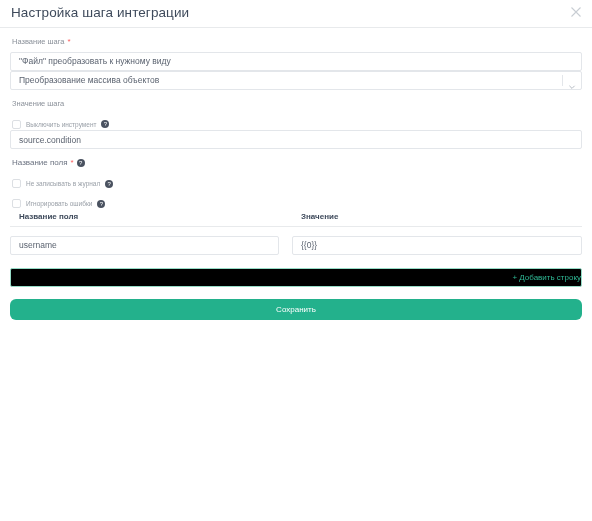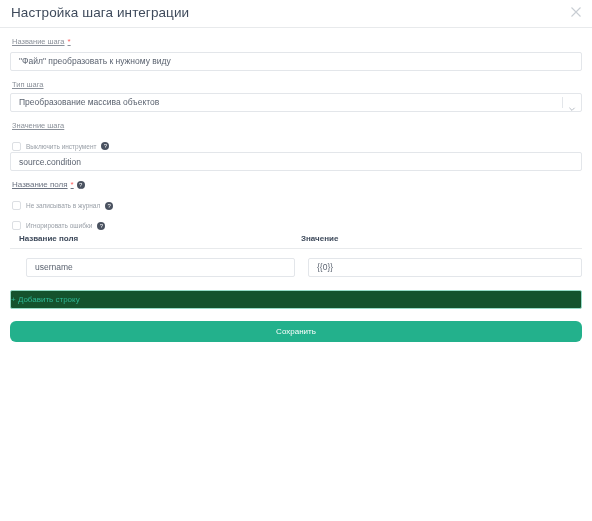--- a/index.html
+++ b/index.html
@@ -58,21 +58,20 @@
   }
 
   .field-label {
     font-size: 7.5px;
     color: #8a9099;
     margin: 9px 0 3px 2px;
     line-height: 10px;
     display: flex;
     align-items: center;
     gap: 3px;
-    text-decoration: underline;
   }
   .field-label.strong {
     font-size: 8px;
     color: #6b7280;
   }
   .req {
     color: #fb5a5a;
     font-size: 8px;
     line-height: 8px;
   }
@@ -198,37 +197,36 @@
     font-size: 8px;
     font-weight: bold;
     color: #3e4a5b;
   }
   .col-a { width: 282px; flex: none; padding-left: 9px; box-sizing: border-box; }
   .col-b { flex: 1; padding-left: 9px; box-sizing: border-box; }
 
   .tbl-row {
     display: flex;
     margin-top: 7px;
-    margin-left: 16px;
   }
   .tbl-row .cell { box-sizing: border-box; }
   .cell-a { width: 282px; flex: none; padding-right: 13px; }
   .cell-b { flex: 1; }
 
   
   .add-row-btn {
     width: 100%;
     height: 19px;
     border: 1px solid #96dcc7;
     border-radius: 2px;
-    background: #14532d;
+    background: #000000;
     color: #2fb894;
     font-size: 8px;
     line-height: 17px;
-    text-align: left;
+    text-align: right;
     box-sizing: border-box;
     margin-top: 13px;
     cursor: pointer;
     font-family: "Liberation Sans", sans-serif;
   }
   .save-btn {
     width: 100%;
     height: 21px;
     border: none;
     border-radius: 6px;
@@ -260,23 +258,20 @@
   <div class="modal-body">
 
     
     <div class="field-label">
       <span>Название шага</span>
       <span class="req">*</span>
     </div>
     <input class="txt-input" type="text" value="&quot;Файл&quot; преобразовать к нужному виду" style="">
 
     
-    <div class="field-label">
-      <span>Тип шага</span>
-    </div>
     <div class="select-wrap">
       <div class="select-box">Преобразование массива объектов</div>
       <div class="select-sep"></div>
       <div class="select-arrow">
         <svg width="8" height="8" viewBox="0 0 8 8" aria-hidden="true">
           <path d="M1.4 2.8 L4 5.4 L6.6 2.8" stroke="#b6bcc4" stroke-width="1" fill="none"></path>
         </svg>
       </div>
     </div>
 

